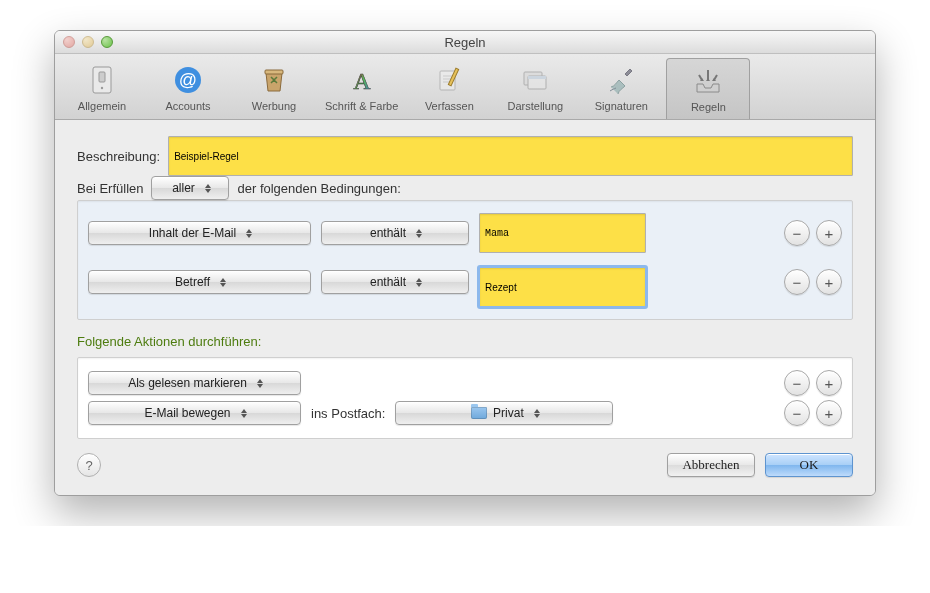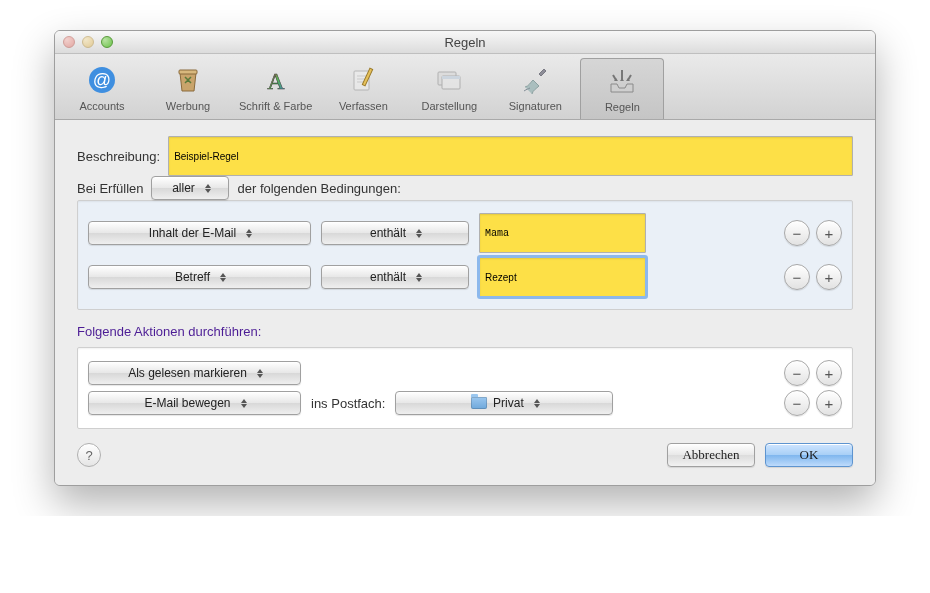--- a/index.html
+++ b/index.html
@@ -168,21 +168,21 @@
     display:flex;
     align-items:center;
     justify-content:center;
     font-size:15px;
     color:#555;
     box-shadow: 0 1px 0 #fff inset, 0 1px 1px rgba(0,0,0,0.1);
     cursor:default;
   }
   .section-label {
     margin:6px 0 8px;
-    color:#4c1d95;
+    color:#4d7c0f;
   }
   .footer {
     display:flex;
     align-items:center;
     gap:10px;
     margin-top:4px;
   }
   .help-btn {
     width:22px;height:22px;
     border-radius:50%;
@@ -237,20 +237,30 @@
     <div class="traffic">
       <div class="traffic-btn traffic-close"></div>
       <div class="traffic-btn traffic-min"></div>
       <div class="traffic-btn traffic-zoom"></div>
     </div>
     <div class="title">Regeln</div>
   </div>
 
   <div class="toolbar">
 
+  <div class="tool-item">
+        <div class="tool-icon">
+          <svg width="34" height="34" viewBox="0 0 34 34">
+            <rect x="8" y="4" width="18" height="26" rx="2" fill="#e9e9e9" stroke="#999"></rect>
+            <rect x="14" y="9" width="6" height="10" rx="1" fill="#ccc" stroke="#999"></rect>
+            <circle cx="17" cy="25" r="1.2" fill="#999"></circle>
+          </svg>
+        </div>
+        <div>Allgemein</div>
+      </div>
       <div class="tool-item">
         <div class="tool-icon">
           <svg width="34" height="34" viewBox="0 0 34 34">
             <circle cx="17" cy="17" r="13" fill="#3f8fe0"></circle>
             <text x="17" y="23" text-anchor="middle" font-size="18" fill="#fff" font-family="Helvetica">@</text>
           </svg>
         </div>
         <div>Accounts</div>
       </div>
       <div class="tool-item">
@@ -362,21 +372,21 @@
         </div>
         <div class="cond-row">
           <span class="popup" style="min-width:205px">
             <span>Betreff</span>
             <span class="chev"></span>
           </span>
           <span class="popup" style="min-width:130px">
             <span>enthält</span>
             <span class="chev"></span>
           </span>
-          <input class="text-input focused" style="flex: 0 0 155px;" value="Rezept">
+          <input class="text-input focused" style="flex: 0 0 155px; margin-top: 10px;" value="Rezept">
           <div class="plusminus">
             <div class="pm-btn">−</div>
             <div class="pm-btn">+</div>
           </div>
         </div>
       </div>
 
     <div class="section-label">Folgende Aktionen durchführen:</div>
 
     <div class="rule-box" id="actions-box">

